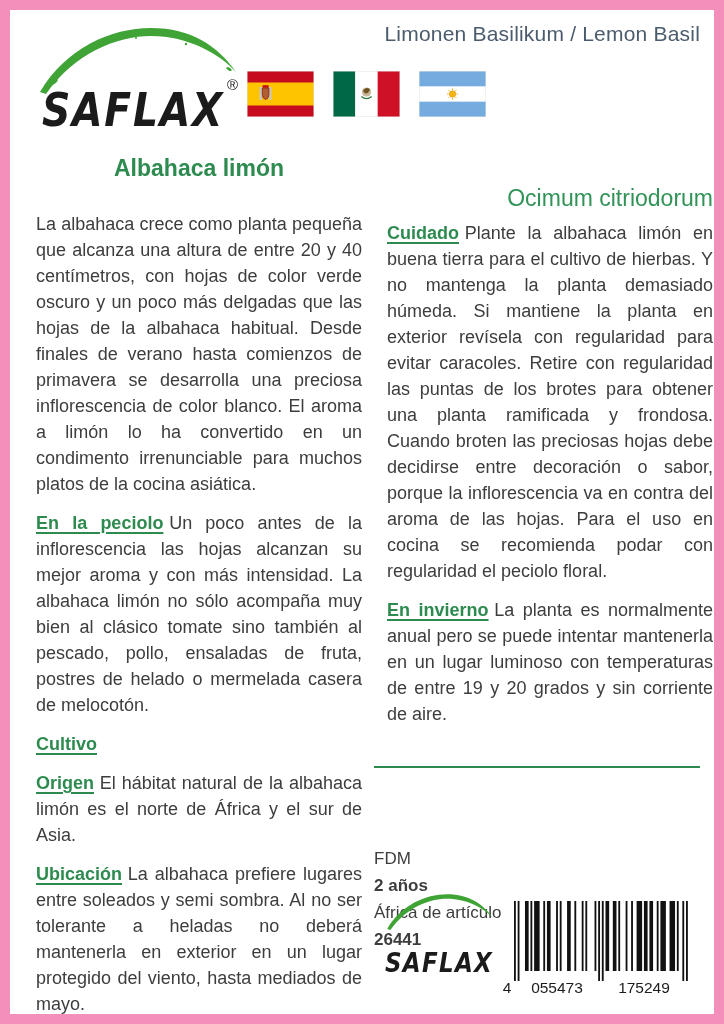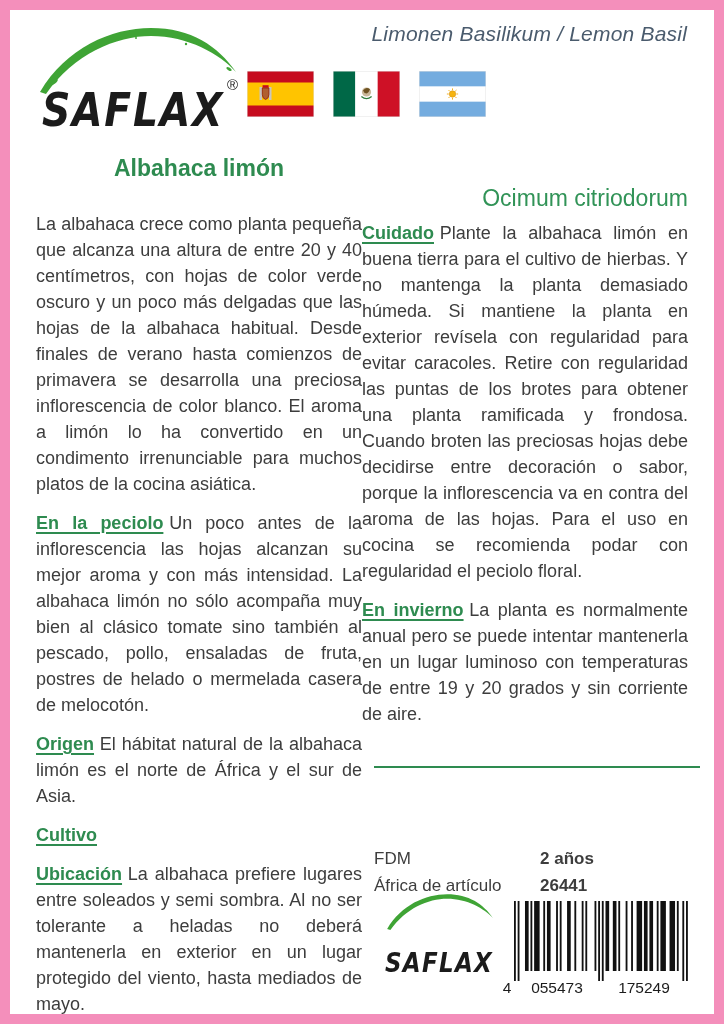--- a/index.html
+++ b/index.html
@@ -18,48 +18,48 @@
     box-sizing:border-box;
     background:#fff;
     border:10px solid var(--pink);
     font-family:"Liberation Sans",sans-serif;
     color:var(--body-color);
     overflow:hidden;
   }
   
   .brand-logo{position:absolute;left:26px;top:10px;width:210px;height:118px;}
   .product-title{
-    position:absolute;top:12px;right:27px;
-    font-size:21px;color:var(--slate);letter-spacing:.2px;font-style:italic;
+    position:absolute;top:12px;right:14px;
+    font-size:21px;color:var(--slate);letter-spacing:.2px;
   }
   .flags-row{position:absolute;left:237px;top:61px;display:flex;gap:19px;}
   .flag{width:67px;height:46px;display:block;}
   
   .col{position:absolute;width:326px;font-size:18px;line-height:26px;text-align:justify;hyphens:auto;}
   .col-left{left:26px;top:145px;}
-  .col-right{left:352px;top:175px;}
+  .col-right{left:377px;top:175px;}
   h1.page-title{
     margin:0 0 30px 0;font-size:23px;line-height:26px;
     color:var(--green);font-weight:bold;text-align:center;
   }
   h2.species-title{
     margin:0 0 9px 0;font-size:23px;line-height:26px;
     color:var(--species-green);font-weight:normal;text-align:right;
   }
   .col p{margin:0 0 13px 0;}
   .lead{
     color:var(--green);font-weight:bold;
     text-decoration:underline;text-decoration-thickness:2px;text-underline-offset:3px;
     margin-right:.32em;
     margin-top:44px;
   }
   
   .divider{position:absolute;left:364px;top:756px;width:326px;height:2px;background:var(--green);}
   .specs{position:absolute;left:364px;top:835px;width:326px;font-size:17px;line-height:27px;}
-  .spec-row{display:flex;}
+  .spec-row{display:flex;flex-direction:column;}
   .spec-label{width:166px;}
   .spec-value{flex:1;font-weight:bold;}
   .footer-logo{position:absolute;left:371px;top:878px;width:120px;height:92px;}
   .barcode-block{position:absolute;left:490px;top:891px;width:195px;height:94px;}
   .bc-digit{font-family:"Liberation Sans",sans-serif;font-size:15.5px;fill:#1c1c1c;}
   #barcode-bars rect{fill:var(--bar-black);}
   .wordmark{font-family:"DejaVu Sans",sans-serif;font-style:italic;font-weight:bold;fill:#1b1b1b;}
 </style>
 </head>
 <body>
@@ -118,24 +118,24 @@
 
   <div class="product-title">Limonen Basilikum / Lemon Basil</div>
 
   <div class="col col-left">
     <h1 class="page-title">Albahaca limón</h1>
     <p>La albahaca crece como planta pequeña que alcanza una altura de entre 20 y 40 centímetros, con hojas de color verde oscuro y un poco más delgadas que las hojas de la albahaca habitual. Desde finales de verano hasta comienzos de primavera se desarrolla una preciosa inflorescencia de color blanco. El aroma a limón lo ha convertido en un condimento irrenunciable para muchos platos de la cocina asiática.</p>
     <p>
       <span class="lead">En la peciolo</span><span>Un poco antes de la inflorescencia las hojas alcanzan su mejor aroma y con más intensidad. La albahaca limón no sólo acompaña muy bien al clásico tomate sino también al pescado, pollo, ensaladas de fruta, postres de helado o mermelada casera de melocotón.</span>
     </p>
     <p>
+      <span class="lead">Cultivo</span>
+    </p>
+    <p>
       <span class="lead">Origen</span><span>El hábitat natural de la albahaca limón es el norte de África y el sur de Asia.</span>
-    </p>
-    <p>
-      <span class="lead">Cultivo</span>
     </p>
     <p>
       <span class="lead">Ubicación</span><span>La albahaca prefiere lugares entre soleados y semi sombra. Al no ser tolerante a heladas no deberá mantenerla en exterior en un lugar protegido del viento, hasta mediados de mayo.</span>
     </p>
   </div>
 
   <div class="col col-right">
     <h2 class="species-title">Ocimum citriodorum</h2>
     <p>
       <span class="lead">Cuidado</span><span>Plante la albahaca limón en buena tierra para el cultivo de hierbas. Y no mantenga la planta demasiado húmeda. Si mantiene la planta en exterior revísela con regularidad para evitar caracoles. Retire con regularidad las puntas de los brotes para obtener una planta ramificada y frondosa. Cuando broten las preciosas hojas debe decidirse entre decoración o sabor, porque la inflorescencia va en contra del aroma de las hojas. Para el uso en cocina se recomienda podar con regularidad el peciolo floral.</span>

